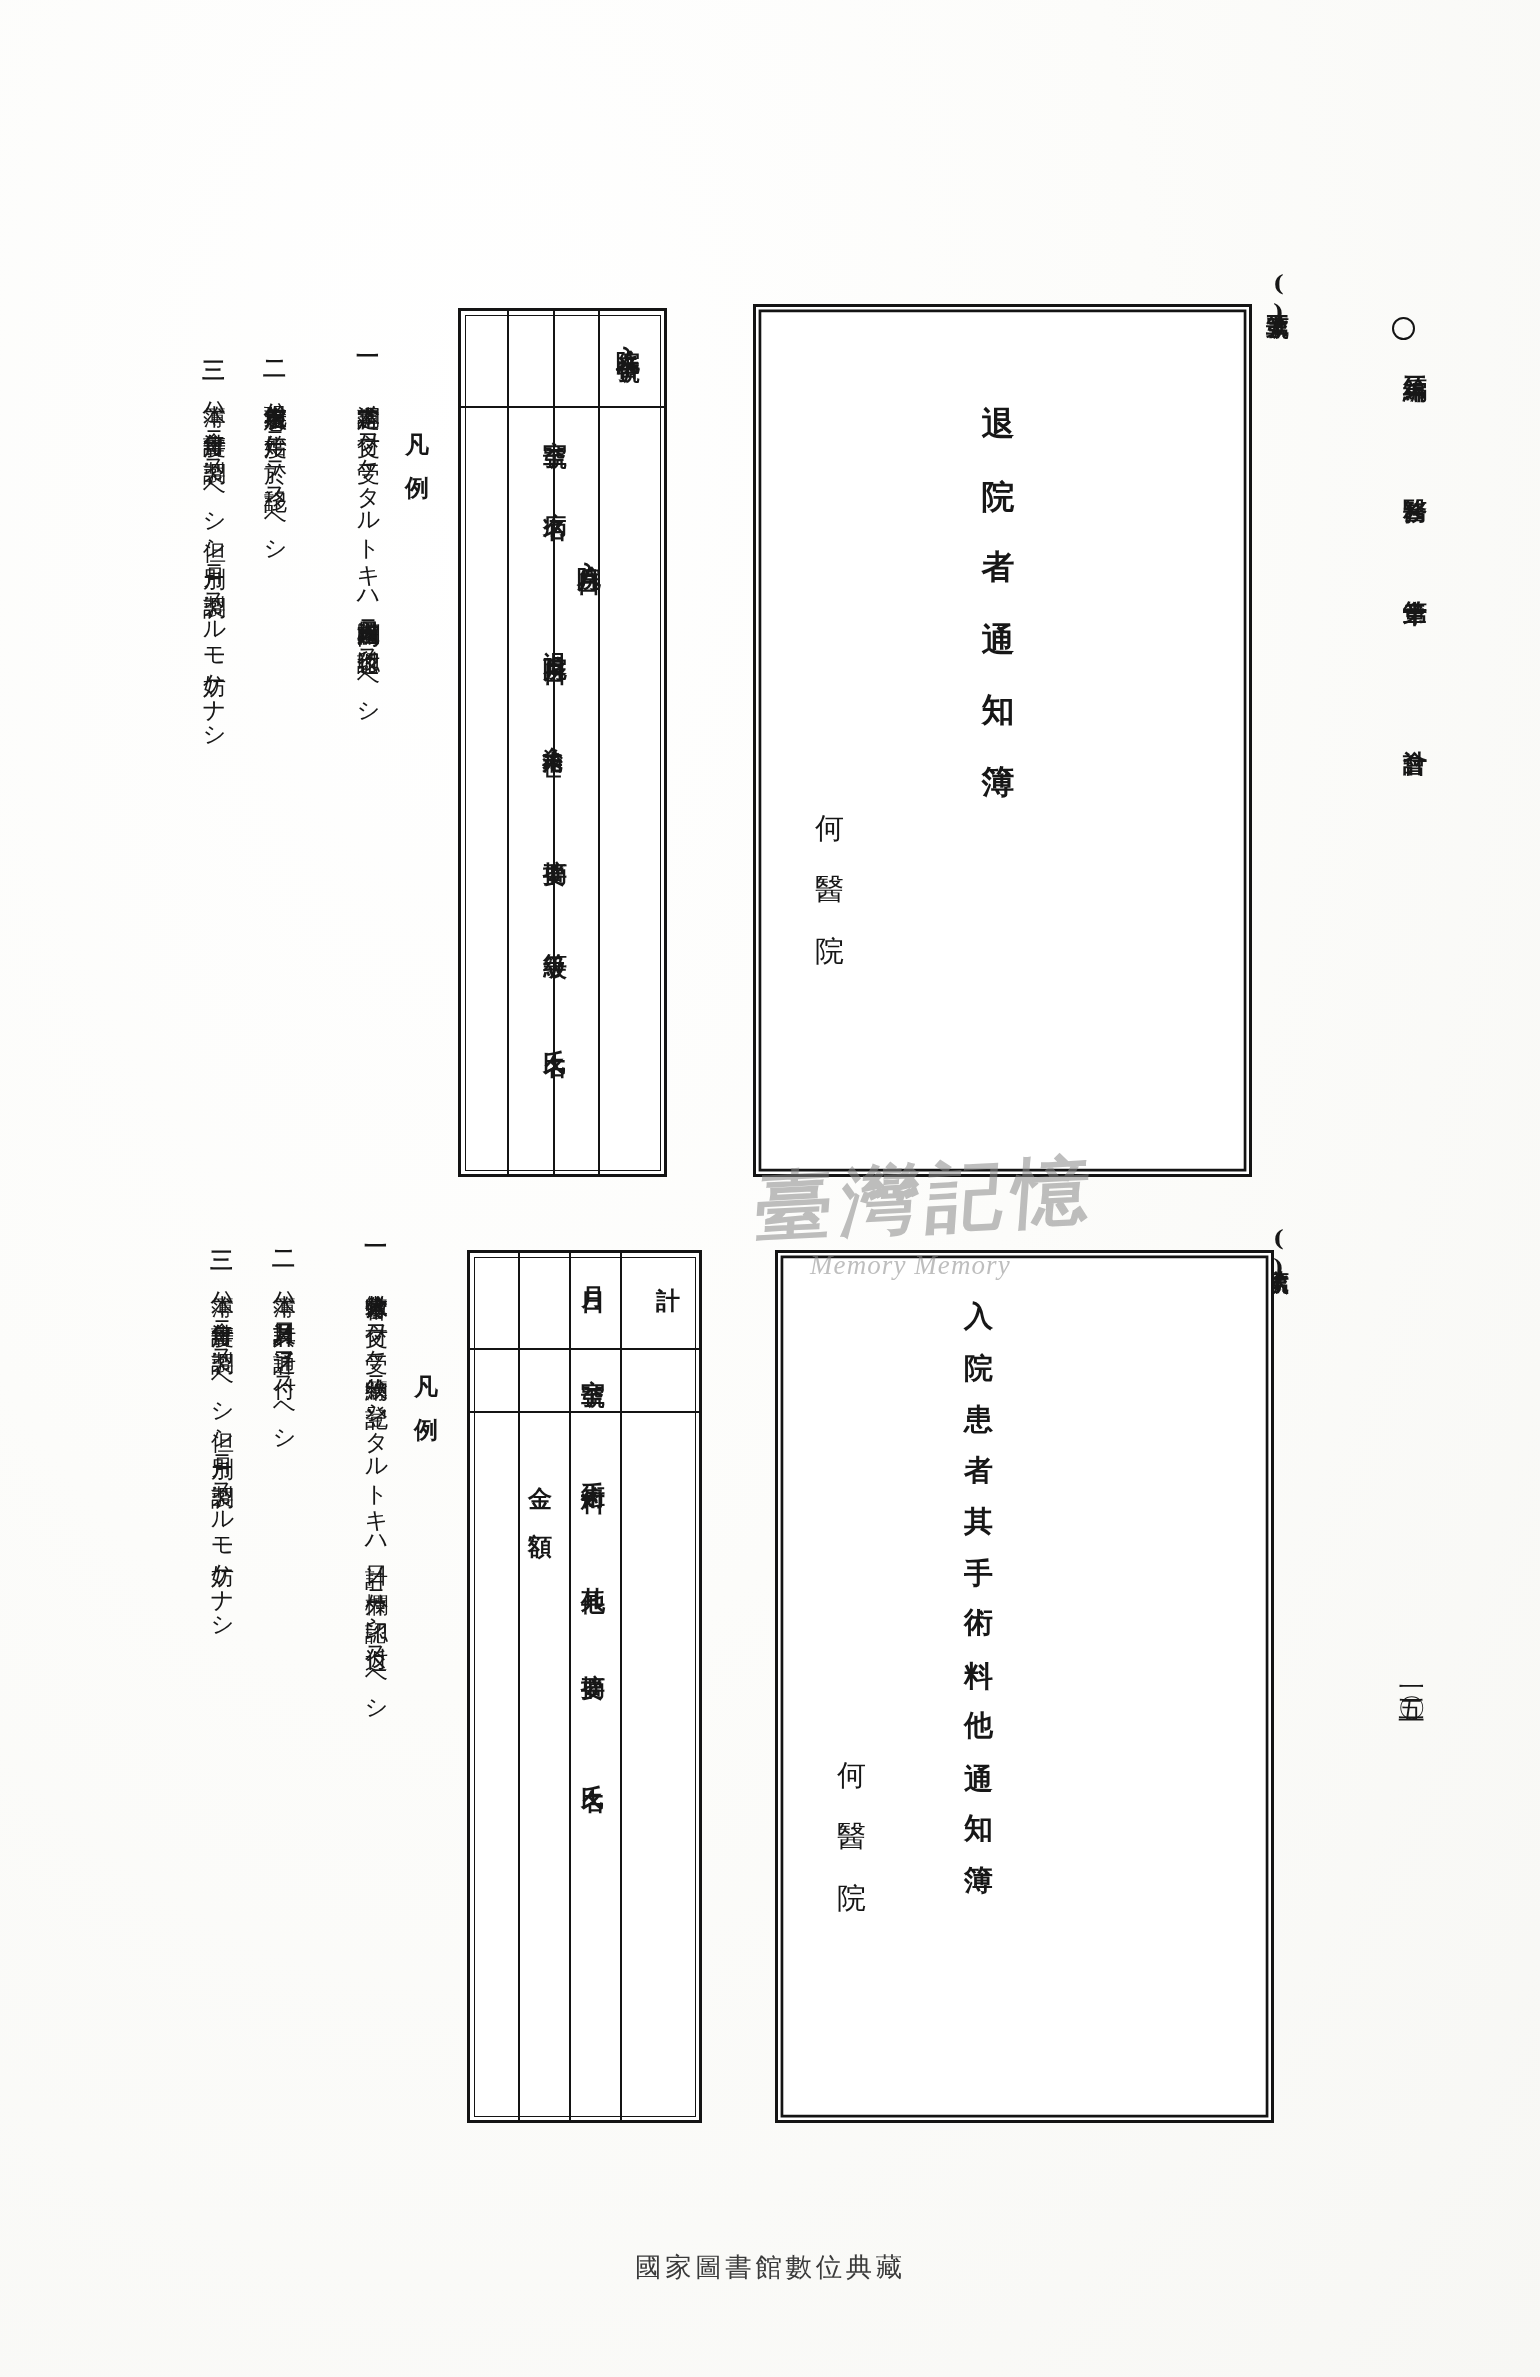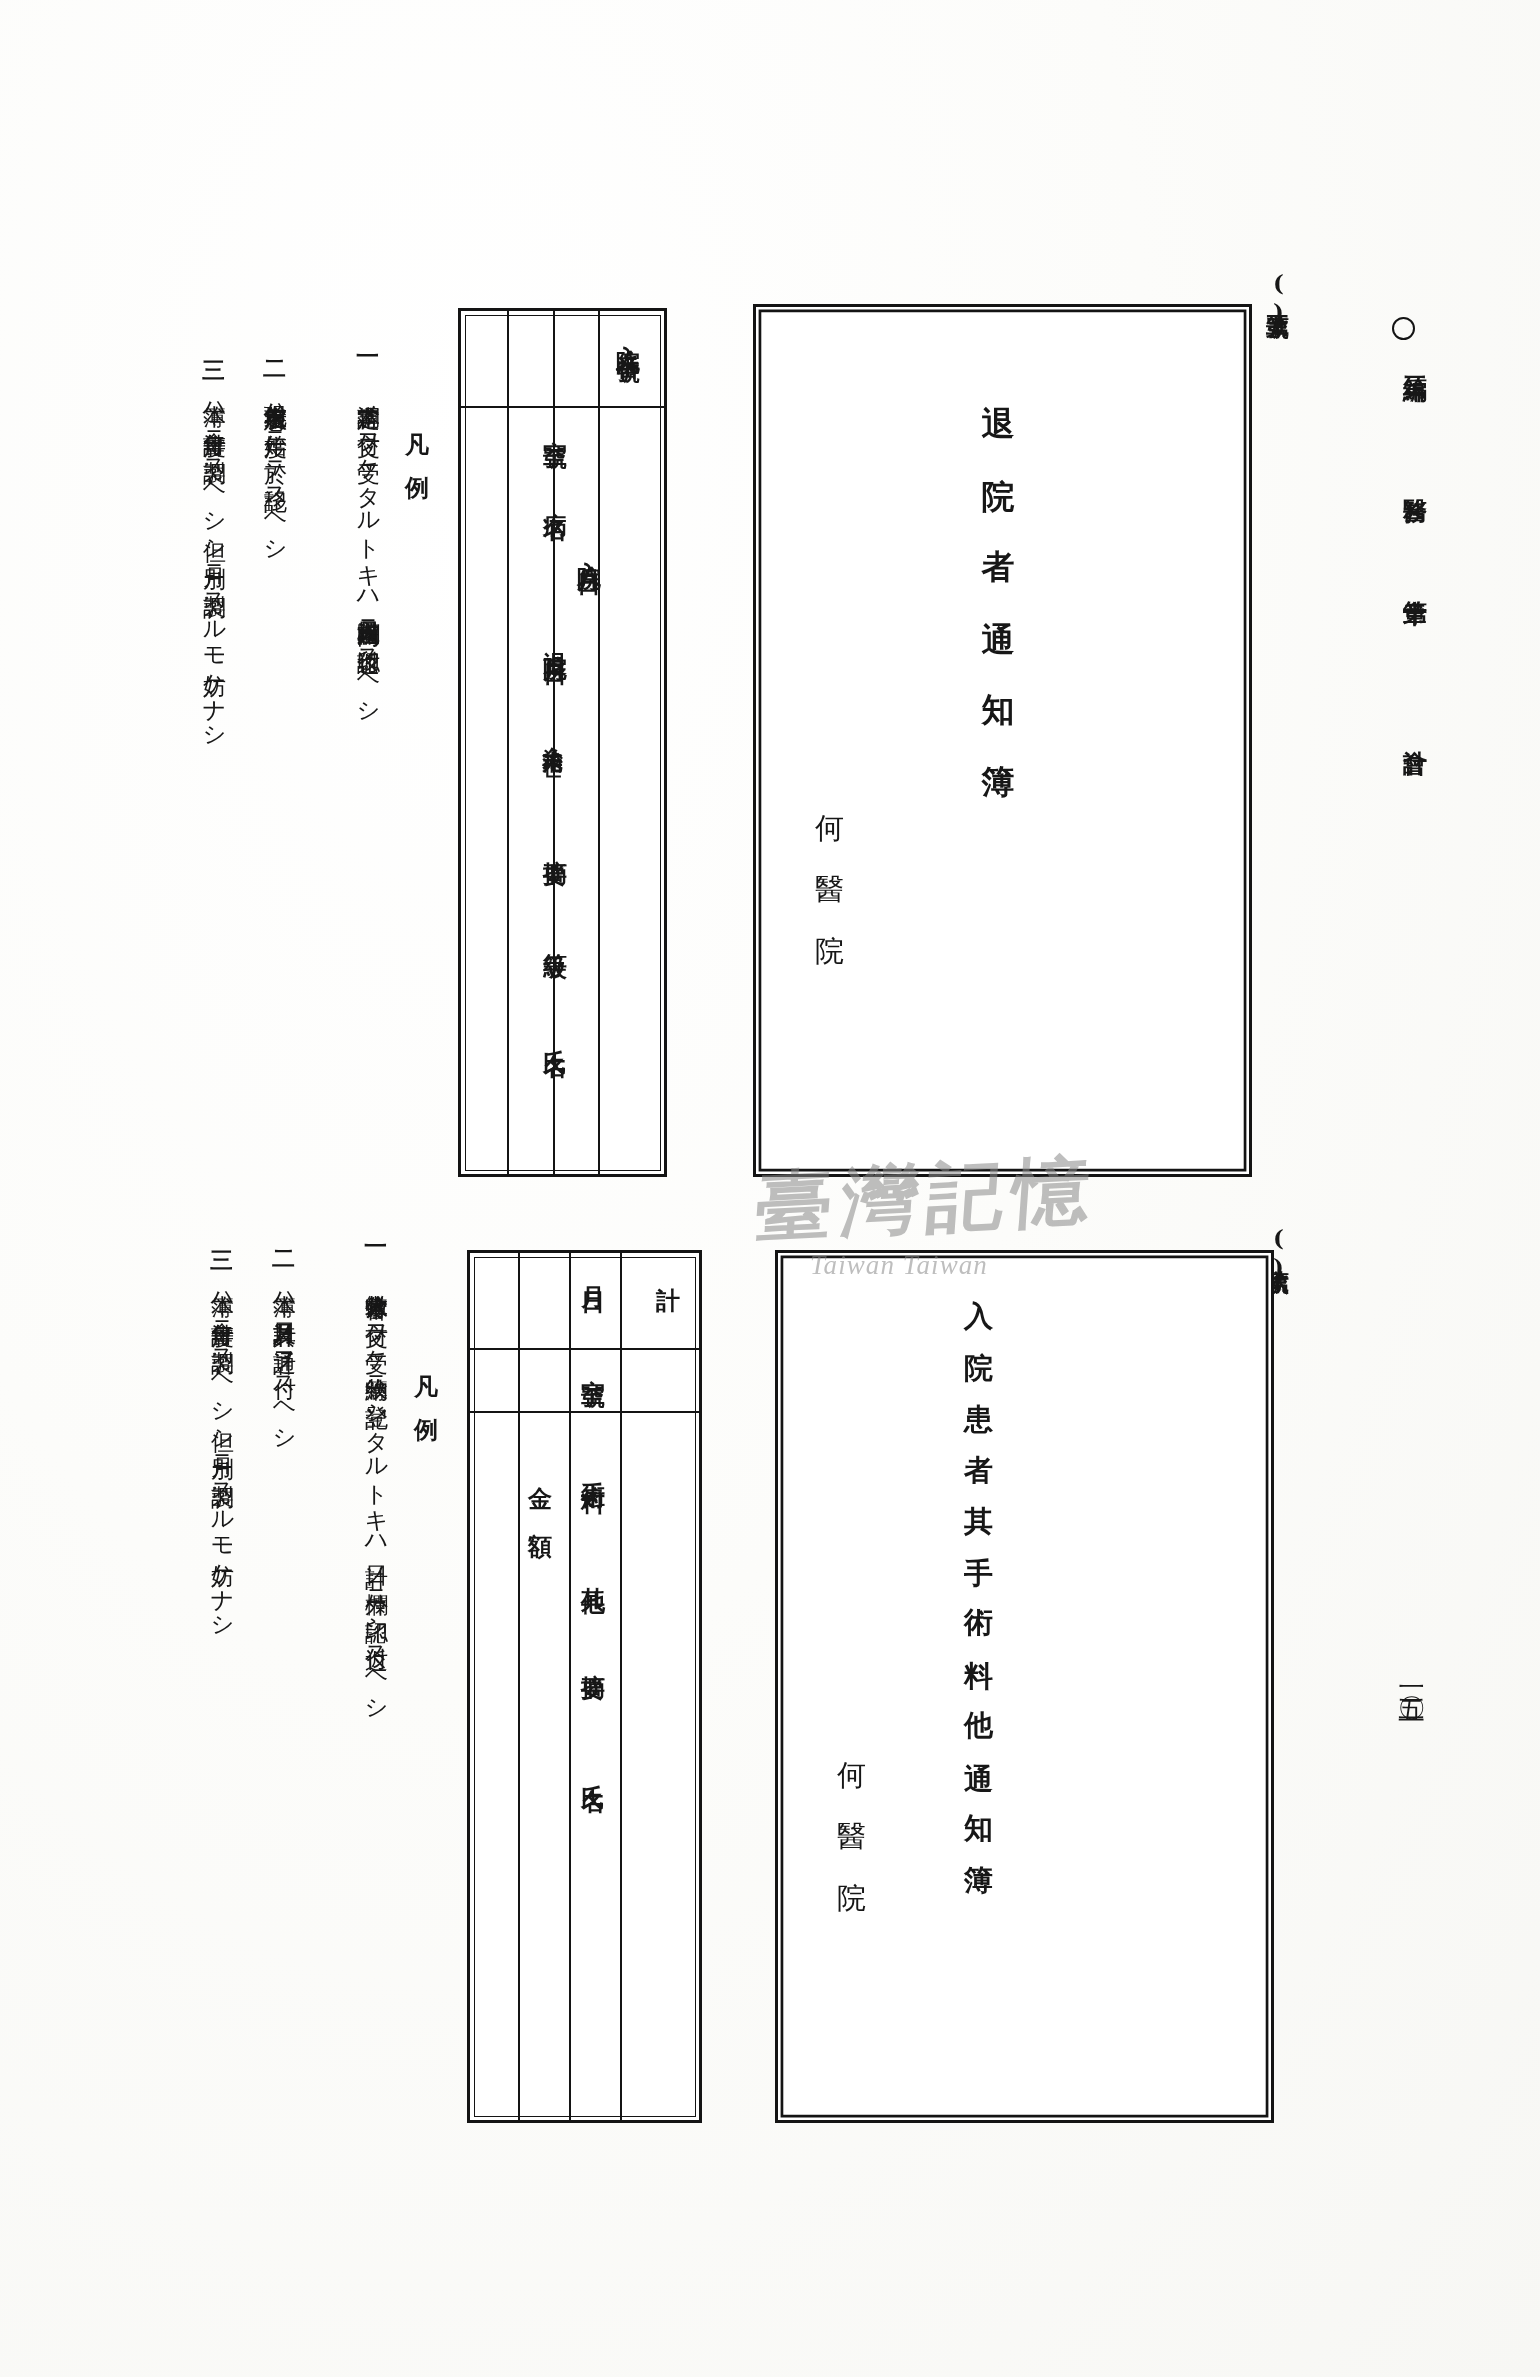--- a/index.html
+++ b/index.html
@@ -253,17 +253,18 @@
   <div class="vtext note-line" style="left:365px; top:1277px;">徵收分掌官本簿ノ交付ヲ受ケ收納簿ニ登記シタルトキハ日計ノ欄外ニ認印シ返付スヘシ</div>
 
   <div class="vtext note-num" style="left:273px; top:1233px;">二</div>
   <div class="vtext note-line" style="left:273px; top:1277px;">本簿ハ日計月計及其ノ通計ヲ付スヘシ</div>
 
   <div class="vtext note-num" style="left:211px; top:1233px;">三</div>
   <div class="vtext note-line" style="left:211px; top:1277px;">本簿ハ會計年度每ニ調製スヘシ但シ月別ニ調製スルモ妨ケナシ</div>
 
   <div id="watermark">
     <div class="wm-cn">臺灣記憶</div>
-    <div class="wm-en">Taiwan Taiwan</div>
+    <div class="wm-en">Memory Memory</div>
   </div>
 
+  <div id="footer-credit">國家圖書館數位典藏</div>
 </div>
 
 
 </body></html>

